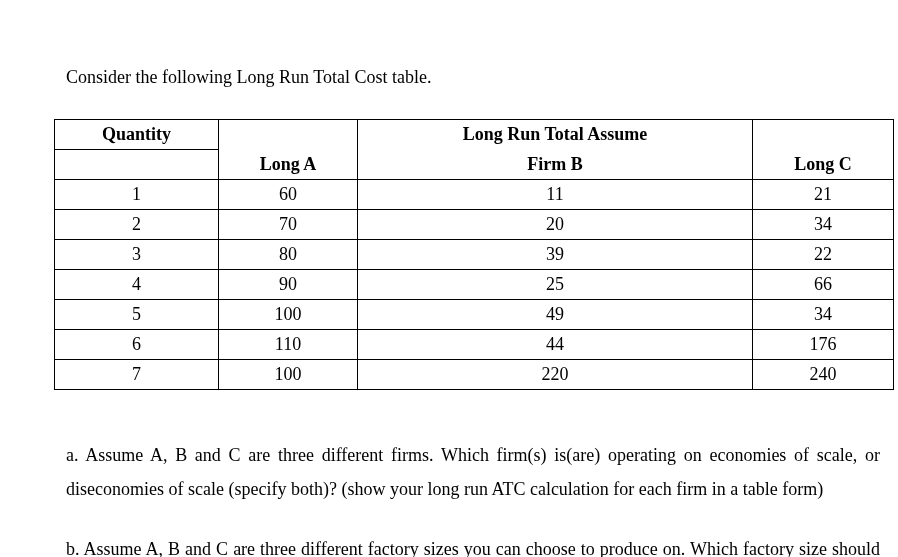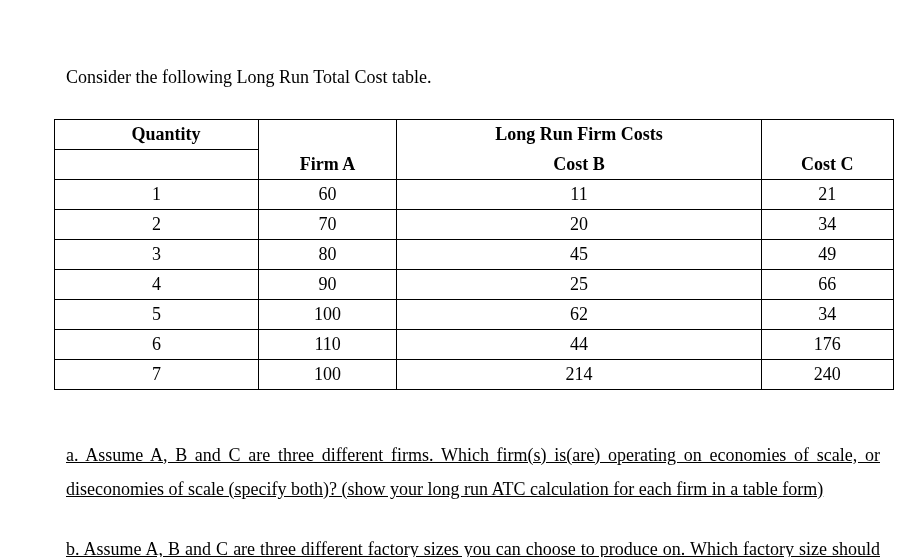--- a/index.html
+++ b/index.html
@@ -30,21 +30,20 @@
       padding: 1px 6px;
       font-weight: normal;
       height: 23px;
       vertical-align: middle;
     }
     .cost-table th {
       font-weight: bold;
     }
     .header-row1 th.quantity-header {
       border-bottom: 1px solid #000;
-      padding-left: 25px;
     }
     .header-row1 th.lrtc-header {
       border-bottom: none;
     }
     .header-row1 th.empty-left {
       border-right: none;
       border-bottom: none;
     }
     .header-row1 th.empty-right {
       border-left: none;
@@ -53,84 +52,83 @@
     .header-row2 th {
       border-top: none;
     }
     .header-row2 th.quantity-sub {
       border-top: 1px solid #000;
     }
     .question {
       margin-bottom: 26px;
       text-align: justify;
       line-height: 1.9;
-      text-decoration: underline;
     }
   </style>
 </head>
 <body>
 
 <p class="intro">Consider the following Long Run Total Cost table.</p>
 
 <table class="cost-table">
   <tbody>
       <tr class="header-row1">
     <th class="quantity-header">Quantity</th>
     <th class="empty-left"></th>
-    <th class="lrtc-header">Long Run Firm Costs</th>
+    <th class="lrtc-header">Long Run Total Assume</th>
     <th class="empty-right"></th>
   </tr>
   <tr class="header-row2">
     <th class="quantity-sub"></th>
-    <th>Firm A</th>
-    <th>Cost B</th>
-    <th>Cost C</th>
+    <th>Long A</th>
+    <th>Firm B</th>
+    <th>Long C</th>
   </tr>
   </tbody>
     <tbody id="table-body">
       <tr>
         <td>1</td>
         <td>60</td>
         <td>11</td>
         <td>21</td>
       </tr>
       <tr>
         <td>2</td>
         <td>70</td>
         <td>20</td>
         <td>34</td>
       </tr>
       <tr>
         <td>3</td>
         <td>80</td>
-        <td>45</td>
-        <td>49</td>
+        <td>39</td>
+        <td>22</td>
       </tr>
       <tr>
         <td>4</td>
         <td>90</td>
         <td>25</td>
         <td>66</td>
       </tr>
       <tr>
         <td>5</td>
         <td>100</td>
-        <td>62</td>
+        <td>49</td>
         <td>34</td>
       </tr>
       <tr>
         <td>6</td>
         <td>110</td>
         <td>44</td>
         <td>176</td>
       </tr>
       <tr>
         <td>7</td>
         <td>100</td>
-        <td>214</td>
+        <td>220</td>
         <td>240</td>
       </tr>
     </tbody>
 </table>
 
 <p class="question">a. Assume A, B and C are three different firms. Which firm(s) is(are) operating on economies of scale, or diseconomies of scale (specify both)? (show your long run ATC calculation for each firm in a table form)</p>
 
 <p class="question">b. Assume A, B and C are three different factory sizes you can choose to produce on. Which factory size should you choose to produce on if you are producing 3 units of output? Why?</p>
 
 </body></html>

